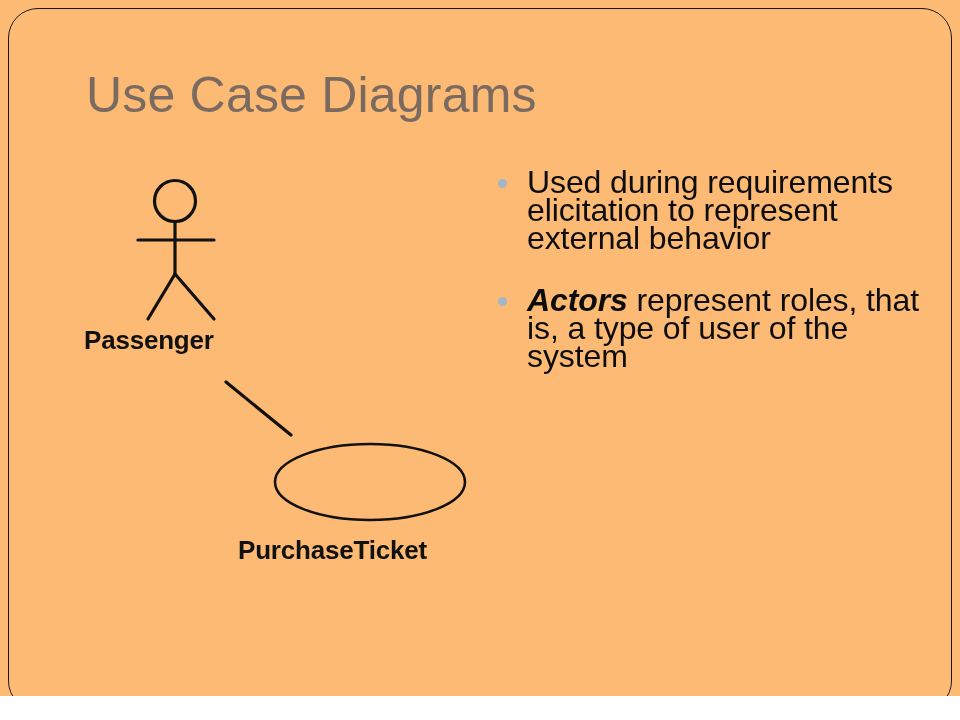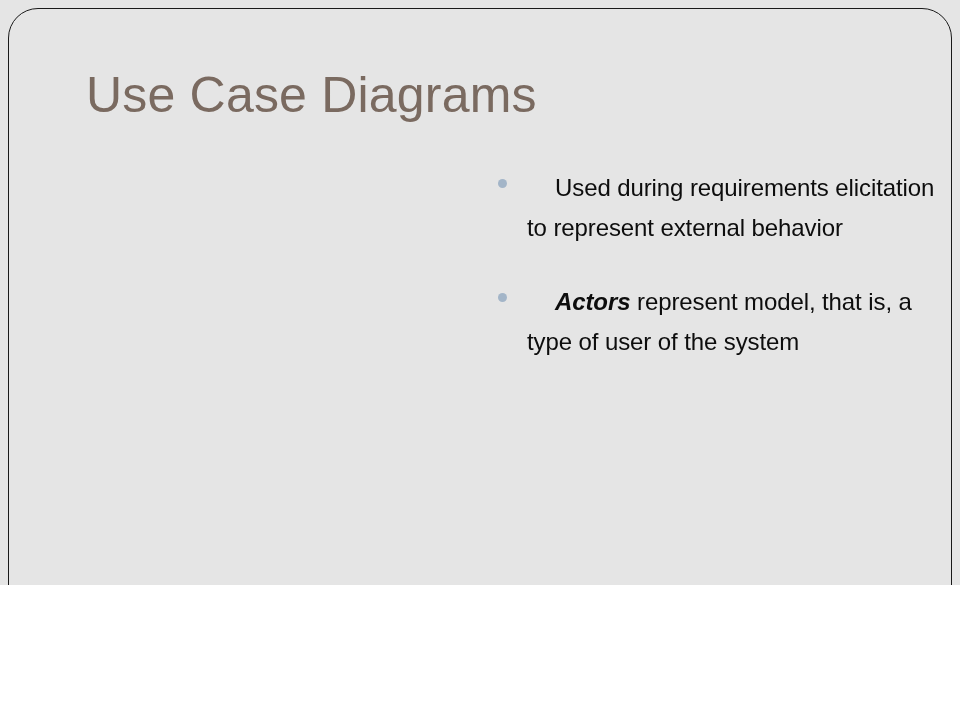--- a/index.html
+++ b/index.html
@@ -3,22 +3,22 @@
 <meta charset="utf-8">
 <style>
   html, body {
     margin: 0;
     padding: 0;
     background: #ffffff;
   }
   #slide {
     position: relative;
     width: 960px;
-    height: 585px;
-    background: #e5e5e5;
+    height: 696px;
+    background: #fdba74;
     overflow: hidden;
     font-family: "Liberation Sans", sans-serif;
   }
   
   #slide-frame {
     position: absolute;
     left: 8px;
     top: 8px;
     width: 944px;
     height: 703px;
@@ -74,50 +74,69 @@
     flex: 0 0 auto;
     width: 9px;
     height: 9px;
     border-radius: 50%;
     background: #a3b5c8;
     margin-top: 11px;
     margin-right: 20px;
   }
   .bullet-text {
     flex: 1 1 auto;
-    font-size: 24px;
-    line-height: 40px;
+    font-size: 32px;
+    line-height: 28px;
     color: #0d0d0d;
     letter-spacing: -0.1px;
   }
   .bullet-text b {
     font-weight: bold;
     font-style: italic;
-    margin-left: 28px;
   }
   .gap-after { margin-bottom: 34px; }
 </style>
 </head>
 <body>
 
 <div id="slide">
 
   <div id="slide-frame"></div>
 
   <div id="slide-title">Use Case Diagrams</div>
 
+  <div id="diagram">
+    <svg width="460" height="430" viewBox="0 0 460 430" xmlns="http://www.w3.org/2000/svg">
+
+      <g fill="none" stroke="#111111" stroke-width="3.2" stroke-linecap="round">
+        <circle cx="135" cy="41" r="20.5" stroke-width="3.2"></circle>
+        <line x1="135" y1="62" x2="135" y2="114"></line>
+        <line x1="98" y1="80" x2="174" y2="80"></line>
+        <line x1="135" y1="114" x2="108" y2="159"></line>
+        <line x1="135" y1="114" x2="174" y2="159"></line>
+      </g>
+
+      <line x1="186" y1="222" x2="251" y2="275" stroke="#111111" stroke-width="3.2" stroke-linecap="round"></line>
+
+      <ellipse cx="330" cy="322" rx="95" ry="38" fill="none" stroke="#111111" stroke-width="2.6"></ellipse>
+    </svg>
+
+    <div class="uml-label" id="actor-label">Passenger</div>
+
+    <div class="uml-label" id="usecase-label">PurchaseTicket</div>
+  </div>
 
   <div id="bullets">
 
     <div class="bullet-row gap-after">
       <span class="bullet-marker"></span>
       <span class="bullet-text"><b></b><span>Used during requirements elicitation to represent external behavior</span></span>
     </div>
 
     <div class="bullet-row">
       <span class="bullet-marker"></span>
-      <span class="bullet-text"><b>Actors</b><span> represent model, that is, a type of user of the system</span></span>
+      <span class="bullet-text"><b>Actors</b><span> represent roles, that is, a type of user of the system</span></span>
     </div>
 
 
 
   </div>
 </div>
 
 </body></html>

